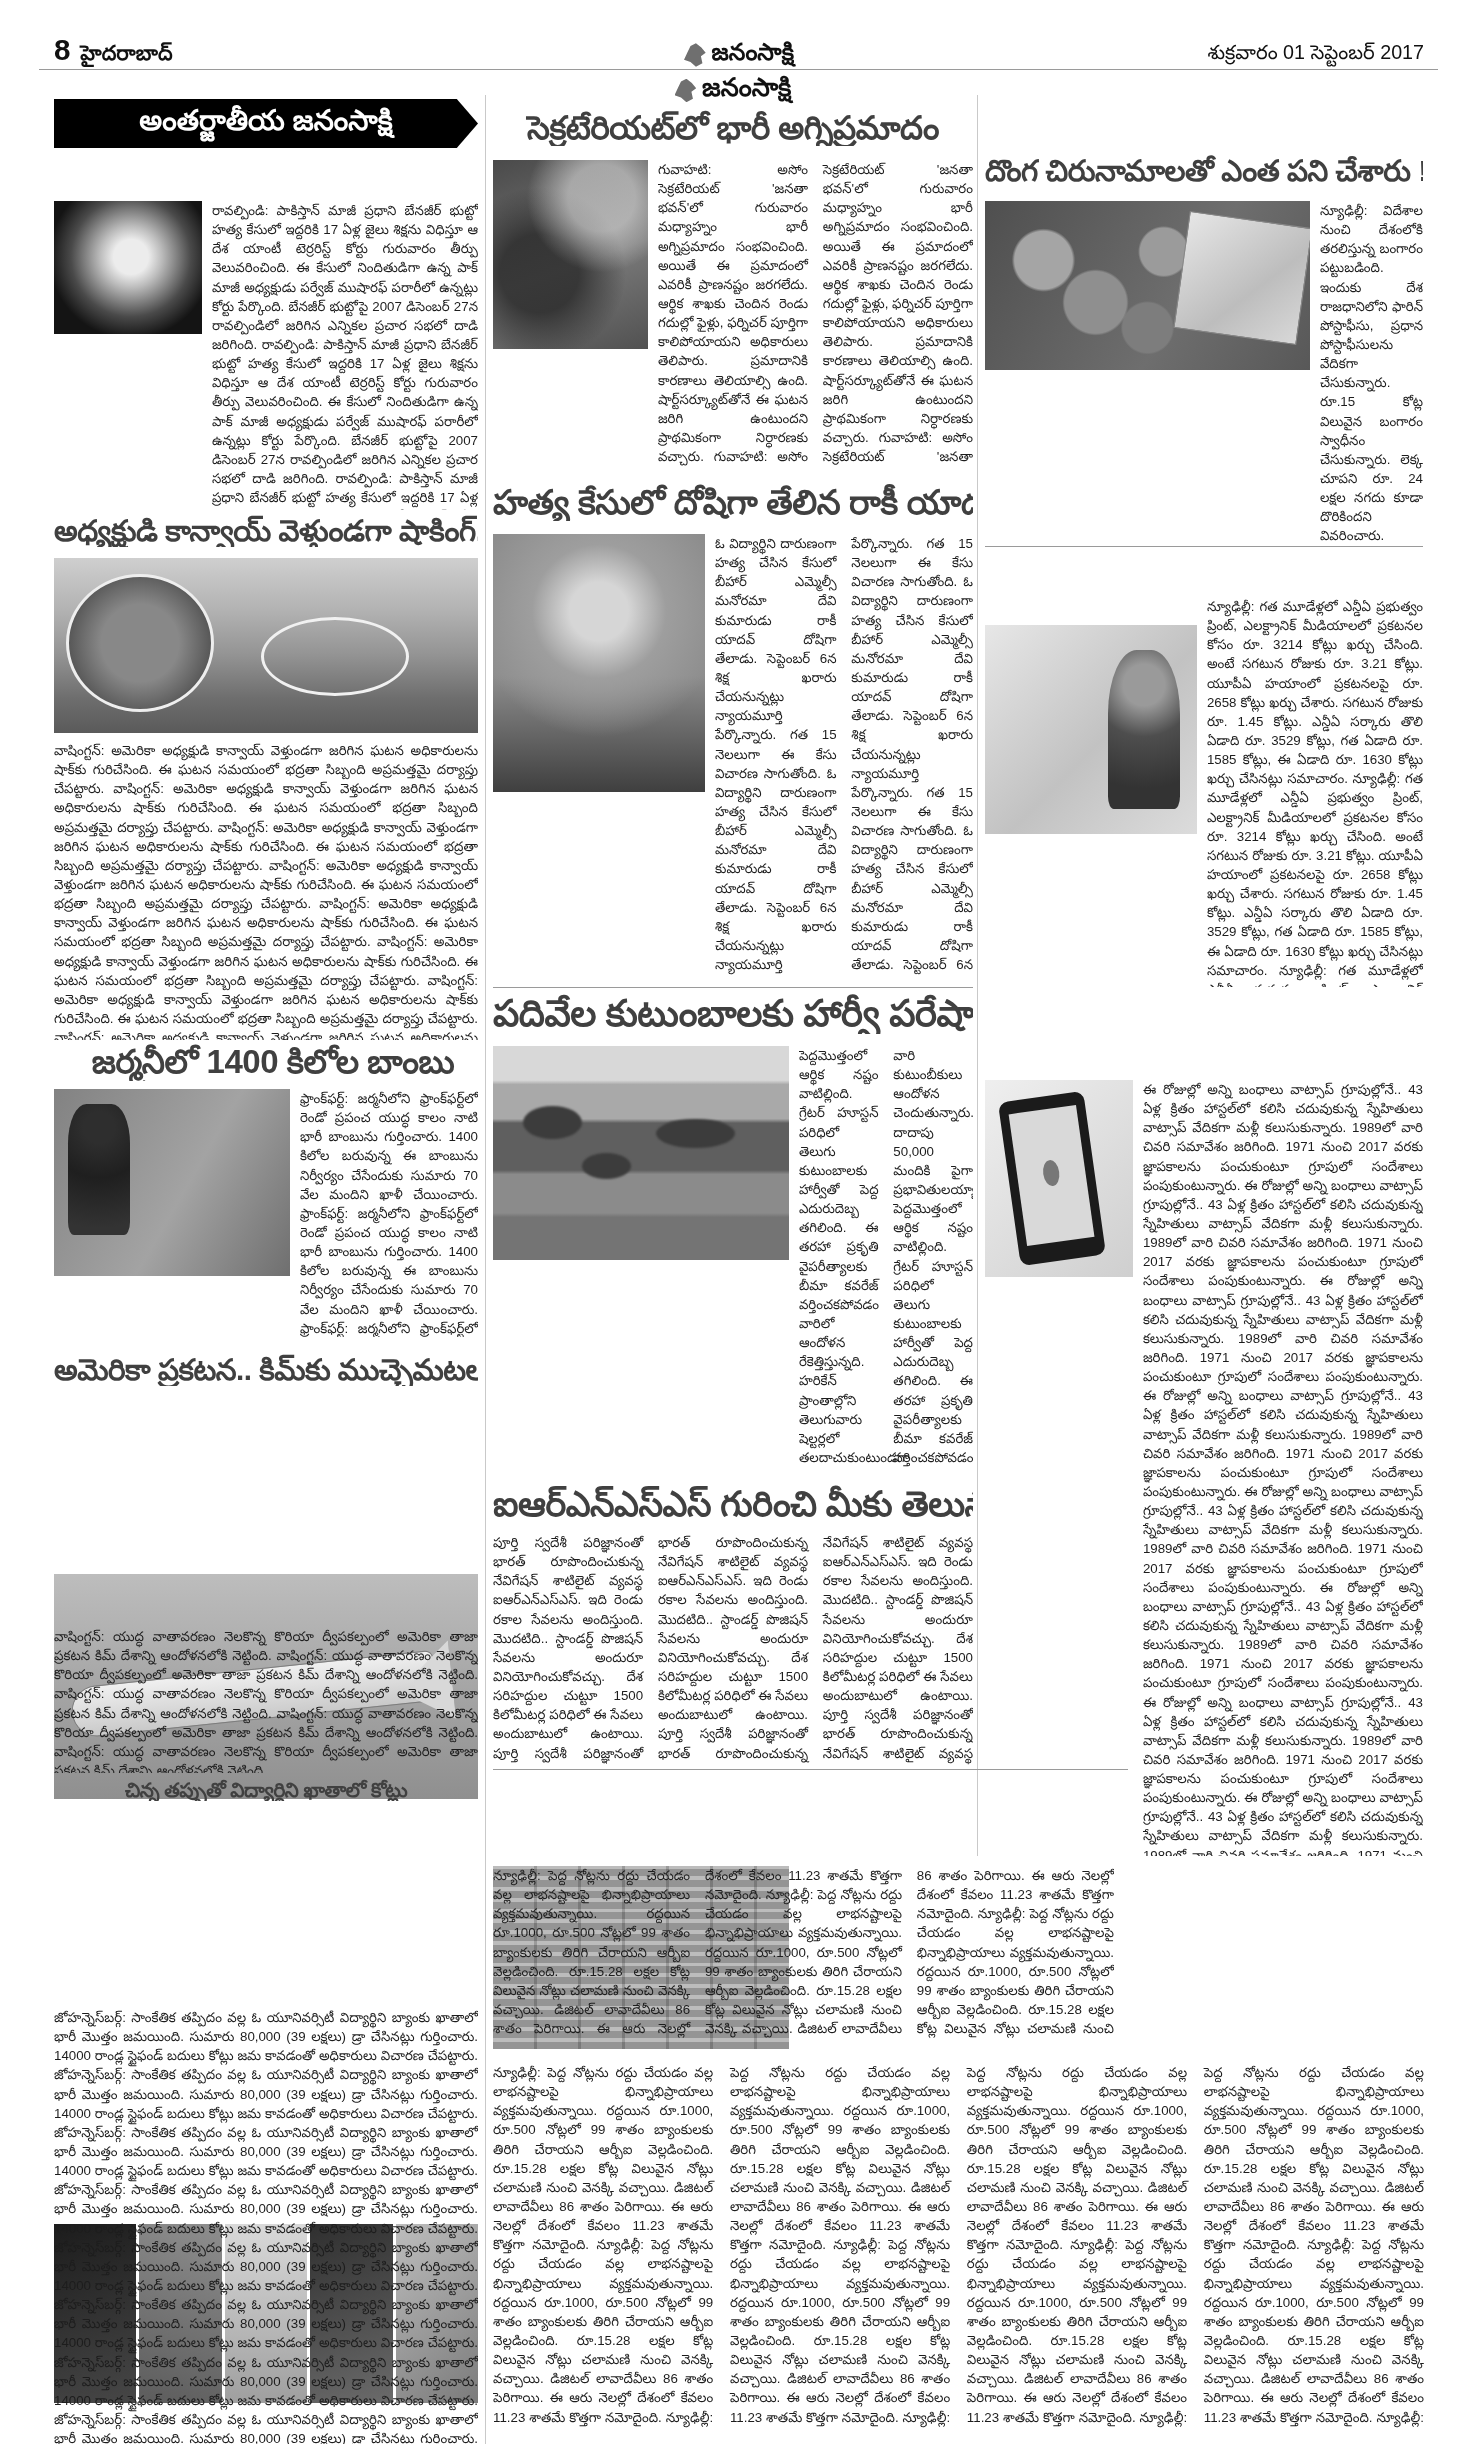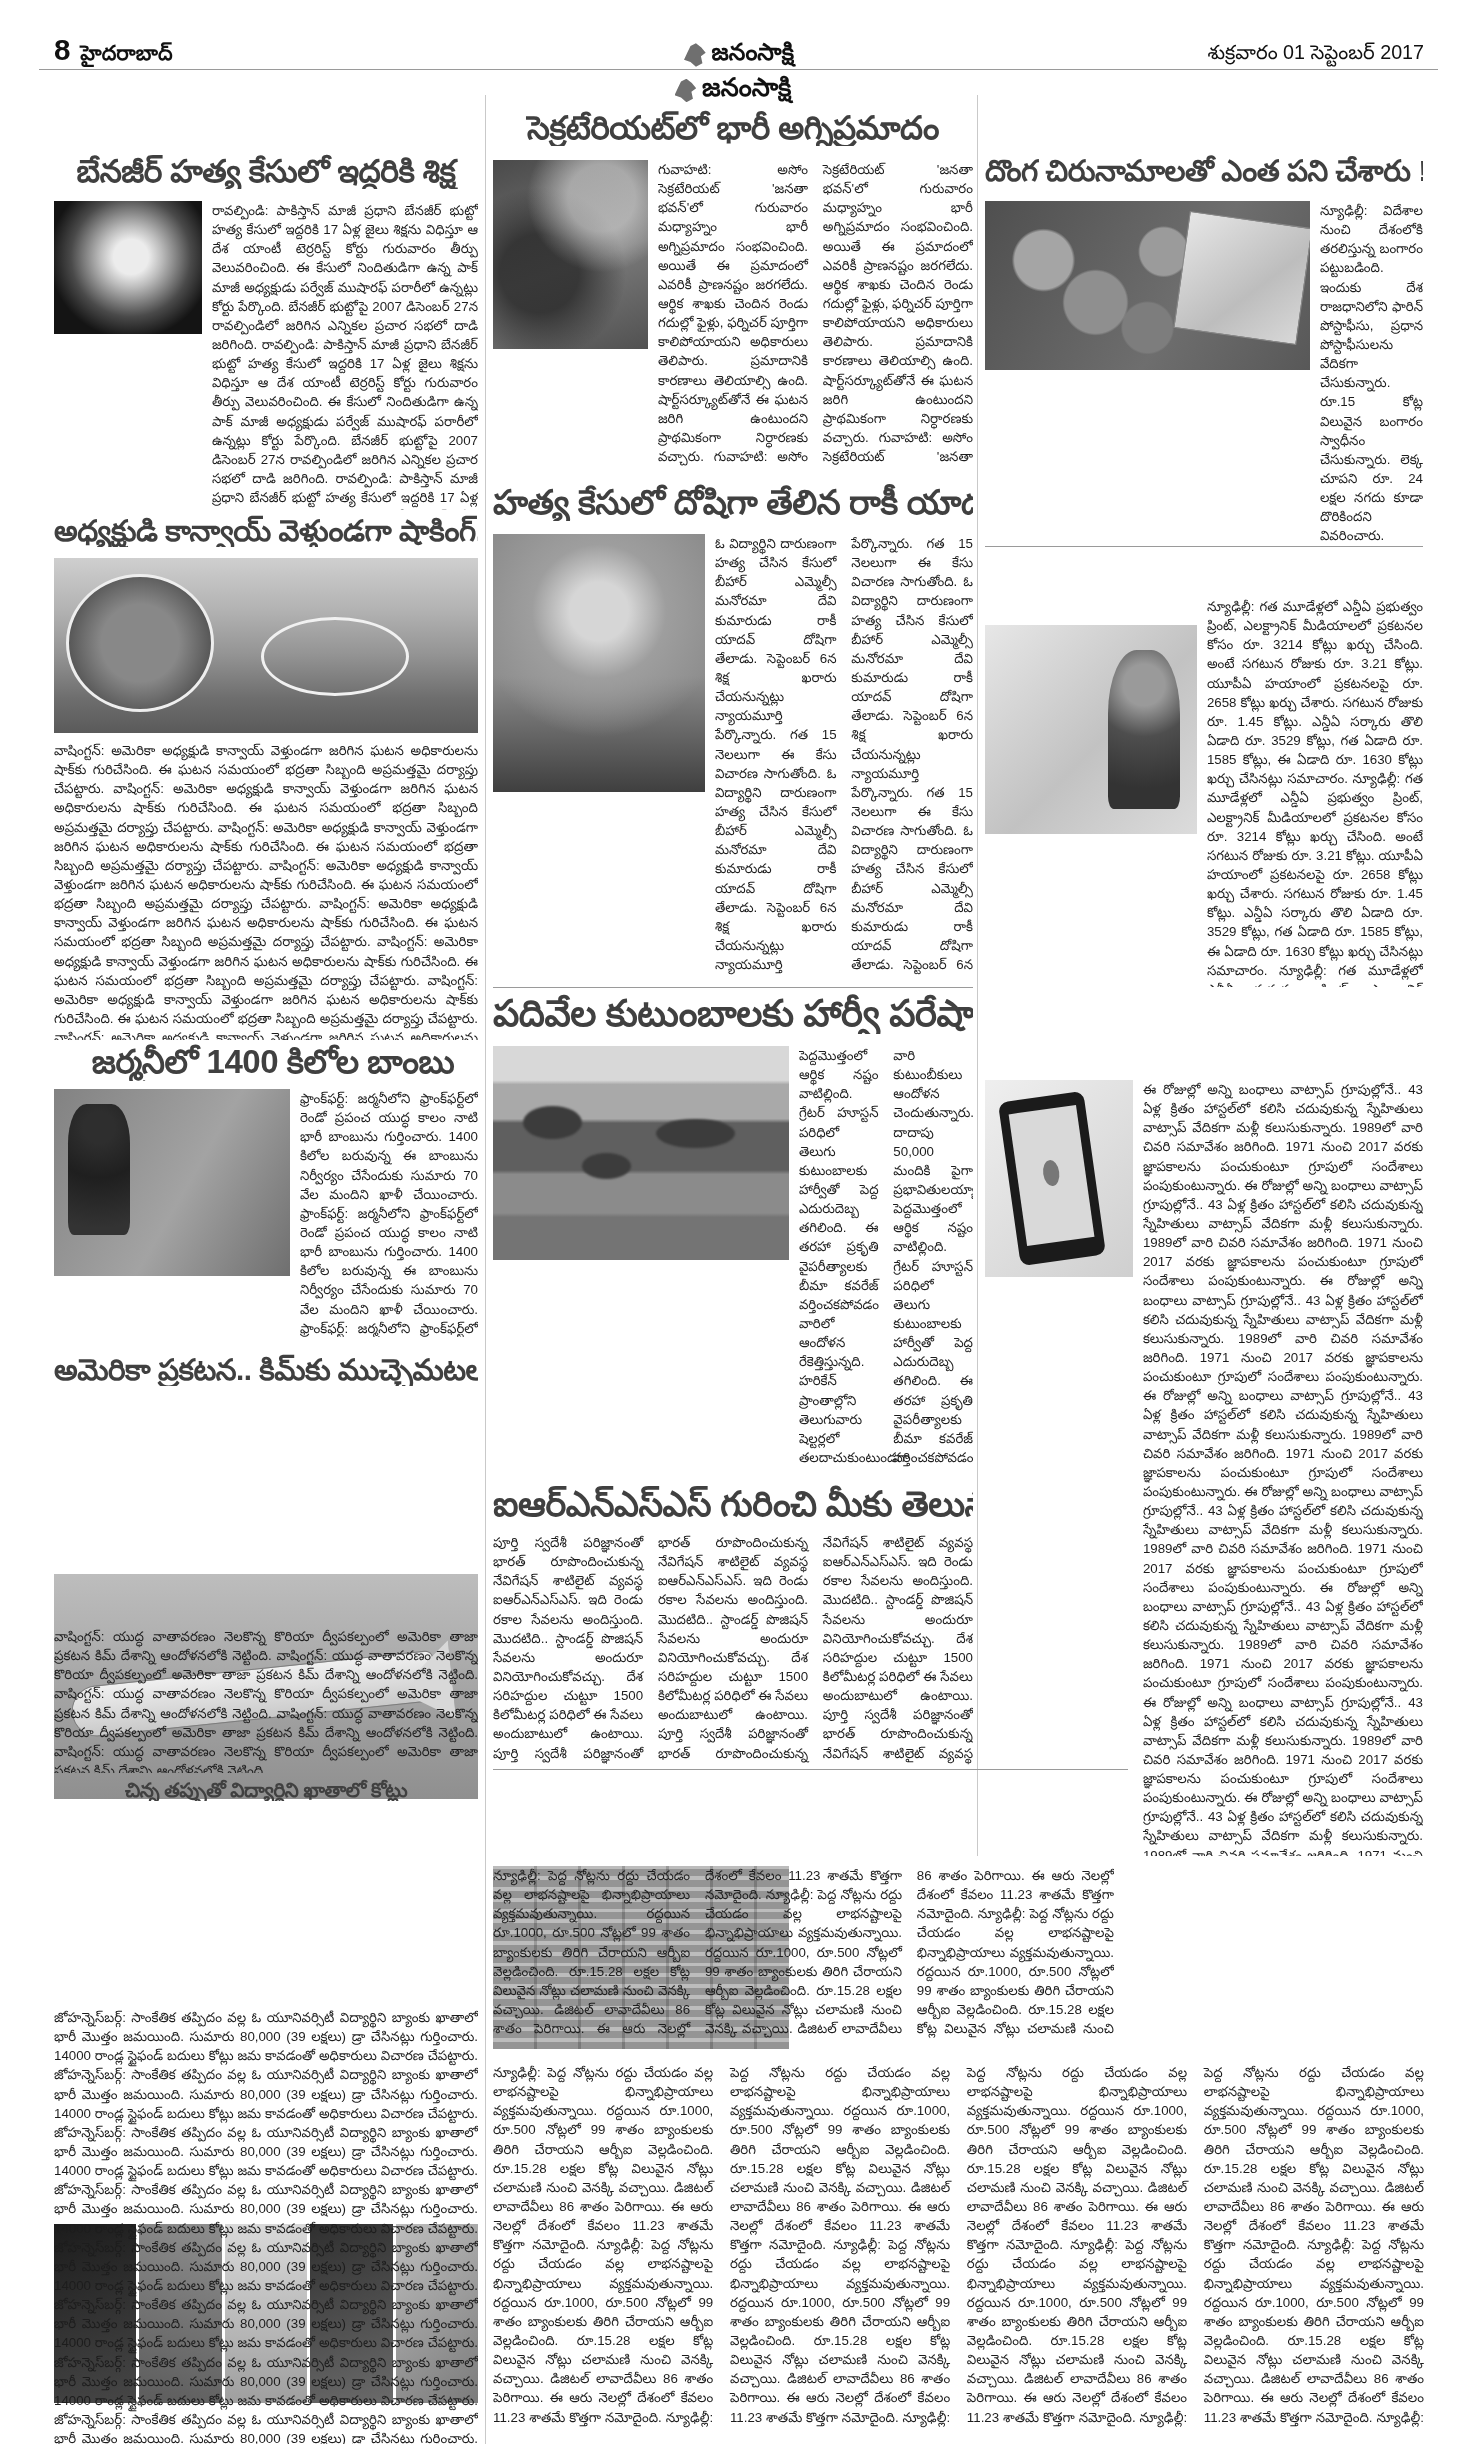--- a/index.html
+++ b/index.html
@@ -74,22 +74,22 @@
   <div class="abs masthead" style="left:591px; top:39px; width:296px; font-size:23.6px;">
     <span class="logo-glyph"></span>
     <span>జనంసాక్షి</span>
   </div>
   <div class="abs" style="left:1133px; top:41px; width:291px; text-align:right; font-size:19.7px; font-weight:normal;">శుక్రవారం 01 సెప్టెంబర్ 2017</div>
   <div class="hrule" style="left:39px; top:69px; width:1399px;"></div>
 
   <div class="vrule" style="left:485px; top:95px; height:2349px;"></div>
   <div class="vrule" style="left:977px; top:95px; height:1761px;"></div>
 
+  <div class="abs banner banner-r" style="left:54px; top:99px; width:424px; height:49px;">అంతర్జాతీయ జనంసాక్షి</div>
 
-  <div class="abs headline" style="left:54px; top:154px; width:424px; font-size:31.5px;">బేనజీర్ హత్య కేసులో ఇద్దరికి శిక్ష</div>
   <div class="abs" style="left:54px; top:201px; width:424px; height:309px;">
     <div class="photo ph-benazir ph-float" style="width:148px; height:133px;"></div>
     <div class="body-text" style="height:309px;">రావల్పిండి: పాకిస్తాన్ మాజీ ప్రధాని బేనజీర్ భుట్టో హత్య కేసులో ఇద్దరికి 17 ఏళ్ల జైలు శిక్షను విధిస్తూ ఆ దేశ యాంటీ టెర్రరిస్ట్ కోర్టు గురువారం తీర్పు వెలువరించింది. ఈ కేసులో నిందితుడిగా ఉన్న పాక్ మాజీ అధ్యక్షుడు పర్వేజ్ ముషారఫ్ పరారీలో ఉన్నట్లు కోర్టు పేర్కొంది. బేనజీర్ భుట్టోపై 2007 డిసెంబర్ 27న రావల్పిండిలో జరిగిన ఎన్నికల ప్రచార సభలో దాడి జరిగింది. రావల్పిండి: పాకిస్తాన్ మాజీ ప్రధాని బేనజీర్ భుట్టో హత్య కేసులో ఇద్దరికి 17 ఏళ్ల జైలు శిక్షను విధిస్తూ ఆ దేశ యాంటీ టెర్రరిస్ట్ కోర్టు గురువారం తీర్పు వెలువరించింది. ఈ కేసులో నిందితుడిగా ఉన్న పాక్ మాజీ అధ్యక్షుడు పర్వేజ్ ముషారఫ్ పరారీలో ఉన్నట్లు కోర్టు పేర్కొంది. బేనజీర్ భుట్టోపై 2007 డిసెంబర్ 27న రావల్పిండిలో జరిగిన ఎన్నికల ప్రచార సభలో దాడి జరిగింది. రావల్పిండి: పాకిస్తాన్ మాజీ ప్రధాని బేనజీర్ భుట్టో హత్య కేసులో ఇద్దరికి 17 ఏళ్ల జైలు శిక్షను విధిస్తూ ఆ దేశ యాంటీ టెర్రరిస్ట్ కోర్టు గురువారం తీర్పు వెలువరించింది. ఈ కేసులో నిందితుడిగా ఉన్న పాక్ మాజీ అధ్యక్షుడు పర్వేజ్ ముషారఫ్ పరారీలో ఉన్నట్లు కోర్టు పేర్కొంది. బేనజీర్ భుట్టోపై 2007 డిసెంబర్ 27న రావల్పిండిలో జరిగిన ఎన్నికల ప్రచార సభలో దాడి జరిగింది. రావల్పిండి: పాకిస్తాన్ మాజీ ప్రధాని బేనజీర్ భుట్టో హత్య కేసులో ఇద్దరికి 17 ఏళ్ల జైలు శిక్షను విధిస్తూ ఆ దేశ యాంటీ టెర్రరిస్ట్ కోర్టు గురువారం తీర్పు వెలువరించింది. ఈ కేసులో నిందితుడిగా ఉన్న పాక్ మాజీ అధ్యక్షుడు పర్వేజ్ ముషారఫ్ పరారీలో ఉన్నట్లు కోర్టు పేర్కొంది. బేనజీర్ భుట్టోపై 2007 డిసెంబర్ 27న రావల్పిండిలో జరిగిన ఎన్నికల ప్రచార సభలో దాడి జరిగింది.</div>
   </div>
 
   <div class="abs headline" style="left:54px; top:514px; width:424px; font-size:29.6px;">అధ్యక్షుడి కాన్వాయ్ వెళ్తుండగా షాకింగ్..</div>
   <div class="abs photo ph-convoy" style="left:54px; top:558px; width:424px; height:175px;">
     <div class="inset-oval" style="left:11.8px; top:15.8px; width:148px; height:138px;"></div>
     <div class="ellipse-o" style="left:207px; top:59px; width:148px; height:79px;"></div>
   </div>

